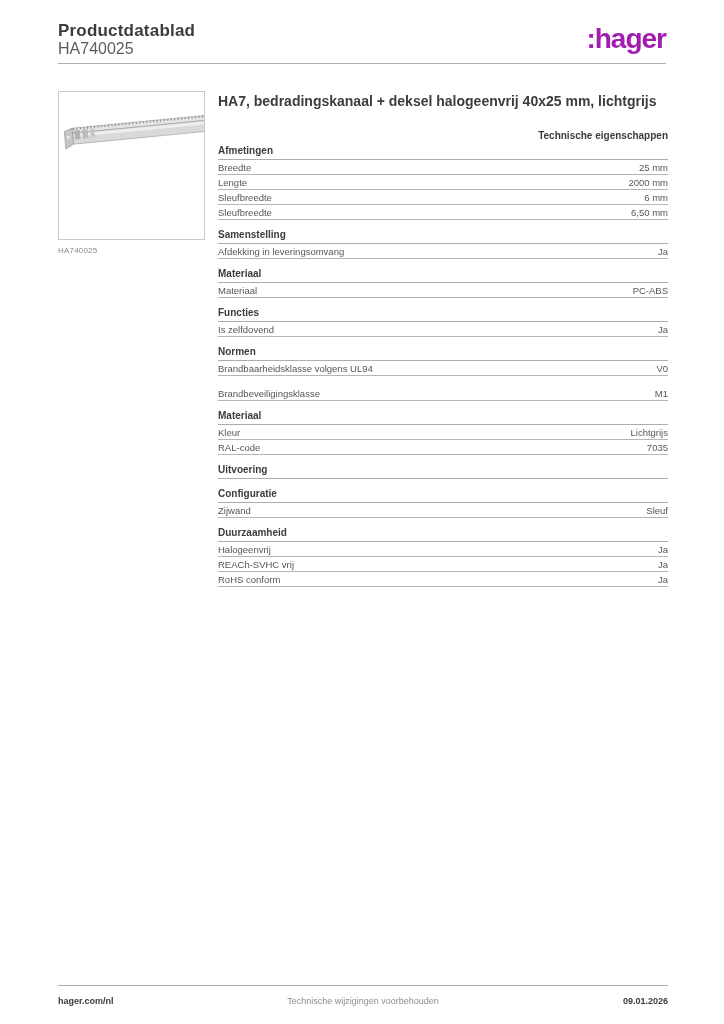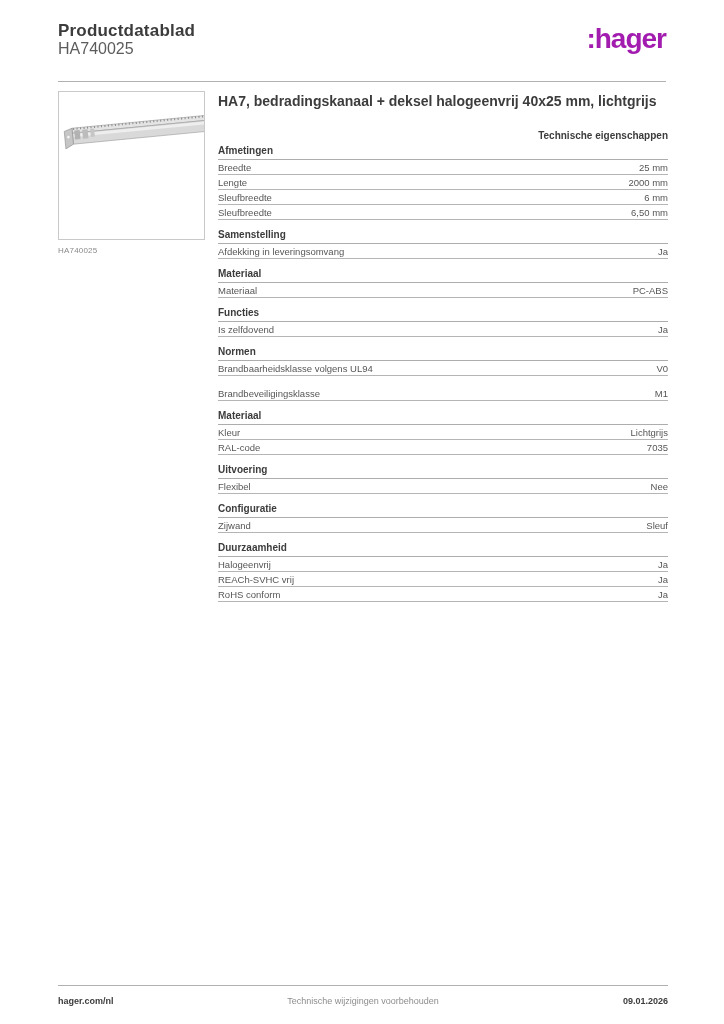--- a/index.html
+++ b/index.html
@@ -1,21 +1,21 @@
 <!DOCTYPE html>
 <html><head>
 <meta charset="utf-8">
 <style>
   * { margin:0; padding:0; box-sizing:border-box; }
   html,body { background:#ffffff; }
   body { font-family:"Liberation Sans", sans-serif; -webkit-font-smoothing:antialiased; }
   .page { position:relative; width:724px; height:1024px; background:#ffffff; overflow:hidden; }
 
   
-  .header { position:absolute; left:58px; top:0; width:608px; height:82px;
+  .header { position:absolute; left:58px; top:0; width:608px; height:64px;
             border-bottom:1px solid #b0b0b0; }
   .page-title { position:absolute; left:0; top:21px; font-size:17px; font-weight:bold;
                 color:#3c3c3c; letter-spacing:.2px; }
   .product-code { position:absolute; left:0; top:40px; font-size:16px; color:#5c5c5c; }
   .logo { position:absolute; right:0; top:23px; font-size:28px; font-weight:bold;
           letter-spacing:-1px; }
 
   
   .main { position:absolute; left:58px; top:91px; width:610px; }
   .left-col { position:absolute; left:0; top:0; width:147px; }
@@ -141,24 +141,20 @@
               <span class="spec-label">Kleur</span>
               <span class="spec-value">Lichtgrijs</span>
             </div>
             <div class="spec-row">
               <span class="spec-label">RAL-code</span>
               <span class="spec-value">7035</span>
             </div>
           </section>
           <section class="spec-section">
             <h3>Uitvoering</h3>
-            <div class="spec-row">
-              <span class="spec-label">Flexibel</span>
-              <span class="spec-value">Nee</span>
-            </div>
           </section>
           <section class="spec-section">
             <h3>Configuratie</h3>
             <div class="spec-row">
               <span class="spec-label">Zijwand</span>
               <span class="spec-value">Sleuf</span>
             </div>
           </section>
           <section class="spec-section">
             <h3>Duurzaamheid</h3>

